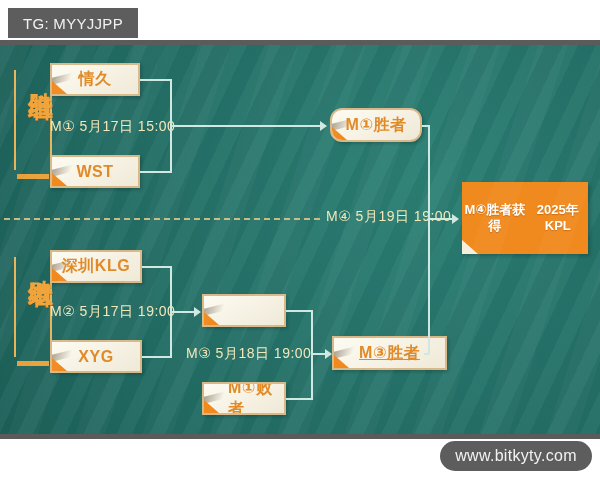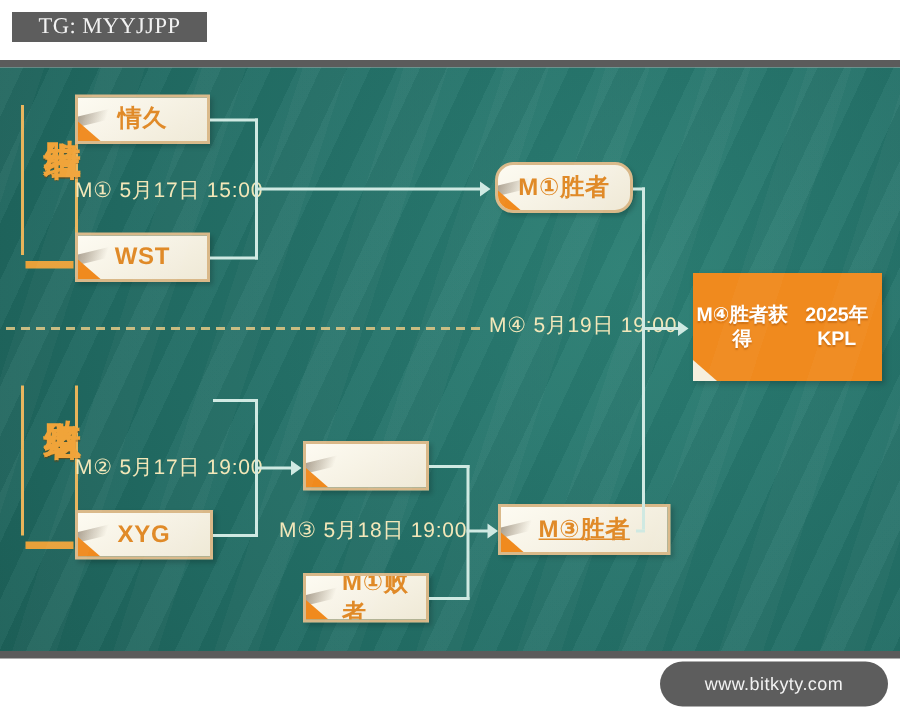--- a/index.html
+++ b/index.html
@@ -48,22 +48,22 @@
 
   
   .wm{
     position:absolute;
     background:#5d5d5d;
     color:#f2f2f2;
     font-size:15px;
     letter-spacing:.3px;
     display:flex;align-items:center;justify-content:center;
   }
-  .wm-tl{left:8px;top:8px;width:130px;height:20px;font-family:Liberation Serif, serif;}
-  .wm-br{left:440px;top:441px;width:152px;height:30px;font-size:12px;border-radius:15px;}
+  .wm-tl{left:8px;top:8px;width:130px;height:30px;}
+  .wm-br{left:440px;top:441px;width:152px;height:30px;font-size:16px;border-radius:15px;}
 
   
   .grouplbl{
     position:absolute;
     width:40px;
     color:#f0a43a;
     font-weight:bold;
     font-size:25px;
     line-height:27px;
     text-align:center;
@@ -208,20 +208,25 @@
     <div class="ln-v" style="left:170px;top:34px;height:94px;"></div>
     <div class="ln-h" style="left:170px;top:80px;width:153px;"></div>
     <div class="arrow" style="left:320px;top:76px;"></div>
 
     <div class="node" style="left:330px;top:63px;width:92px;height:34px;border-radius:12px;">
       <span class="corner-shade"></span>
       <span class="corner"></span>
       <span class="lbl">M①胜者</span>
     </div>
 
+    <div class="node" style="left:50px;top:205px;width:92px;height:33px;">
+      <span class="corner-shade"></span>
+      <span class="corner"></span>
+      <span class="lbl">深圳KLG</span>
+    </div>
 
     <div class="node" style="left:50px;top:295px;width:92px;height:33px;">
       <span class="corner-shade"></span>
       <span class="corner"></span>
       <span class="lbl">XYG</span>
     </div>
 
     <div class="matchcap" style="left:50px;top:258px;">M② 5月17日 19:00</div>
 
     <div class="ln-h" style="left:142px;top:221px;width:30px;"></div>

